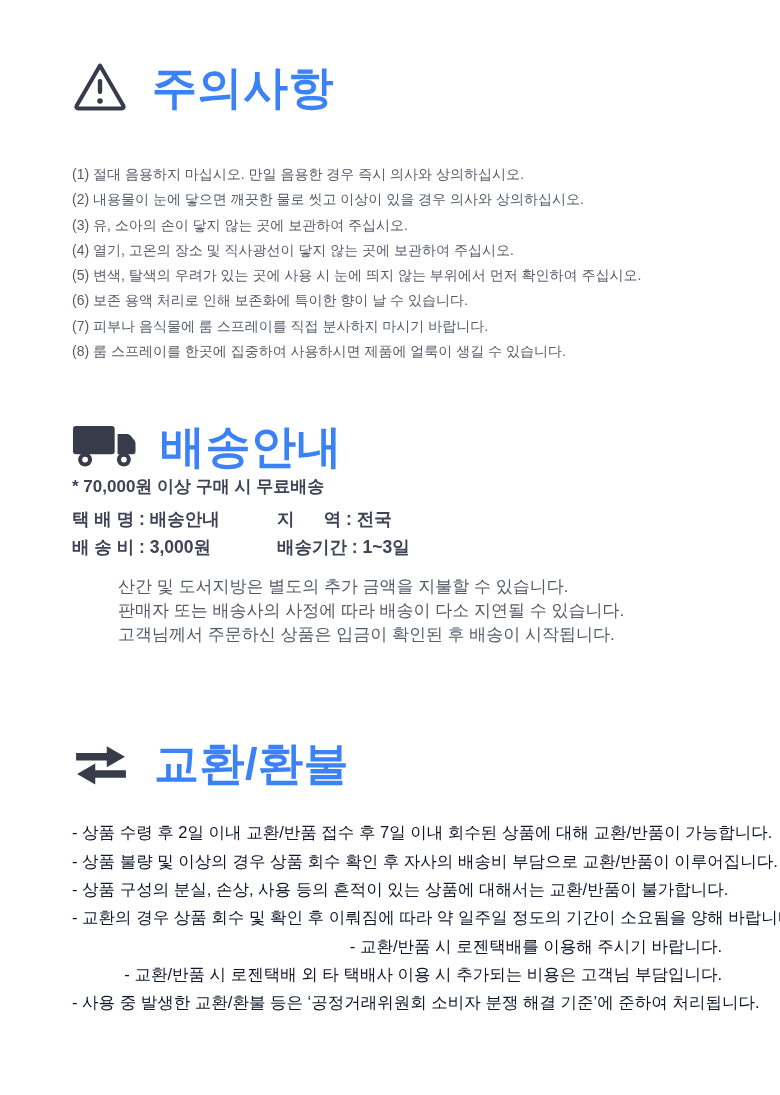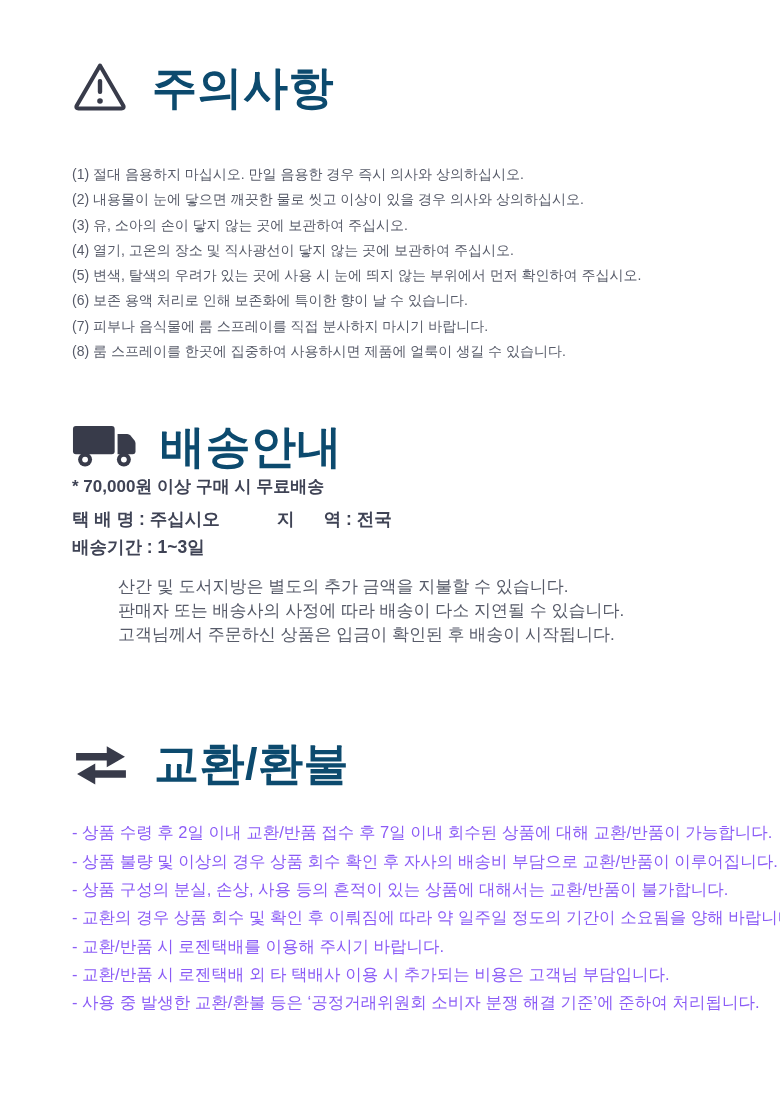--- a/index.html
+++ b/index.html
@@ -22,21 +22,21 @@
   .section-icon {
     flex: 0 0 auto;
     display: flex;
     align-items: center;
     color: #383b4a;
   }
   .section-title {
     font-size: 45px;
     font-weight: 800;
     letter-spacing: 0.5px;
-    color: #0c4a6e;
+    color: #3b82f6;
     line-height: 1;
   }
 
   
   .precaution-list { margin-top: 44px; }
   .pline {
     font-size: 14px;
     line-height: 25.3px;
     color: #575b69;
     white-space: pre;
@@ -68,22 +68,23 @@
     white-space: pre;
     margin-left: 46px;
   }
 
   
   .section-exchange { margin-top: 85px; }
   .exchange-list { margin-top: 24px; }
   .xline {
     font-size: 16.5px;
     line-height: 28.3px;
-    color: #8b5cf6;
+    color: #0f172a;
     white-space: pre;
+    text-align: right;
   }
 </style>
 </head>
 <body>
 
 <div class="content">
 
   <div class="section-precautions">
     <div class="section-header">
       <span class="section-icon">
@@ -128,25 +129,26 @@
         </svg>
       </span>
       <span class="section-title">배송안내</span>
     </div>
 
     <div class="free-note">* 70,000원 이상 구매 시 무료배송</div>
 
     <div class="info-rows">
 
         <div class="info-row">
-          <span class="info-left">택 배 명 : 주십시오</span>
+          <span class="info-left">택 배 명 : 배송안내</span>
           <span class="info-right">지      역 : 전국</span>
         </div>
 
         <div class="info-row">
+          <span class="info-left">배 송 비 : 3,000원</span>
           <span class="info-right">배송기간 : 1~3일</span>
         </div>
       </div>
 
     <div class="ship-notes">
 
         <div class="note-line">산간 및 도서지방은 별도의 추가 금액을 지불할 수 있습니다.</div>
 
         <div class="note-line">판매자 또는 배송사의 사정에 따라 배송이 다소 지연될 수 있습니다.</div>
 

